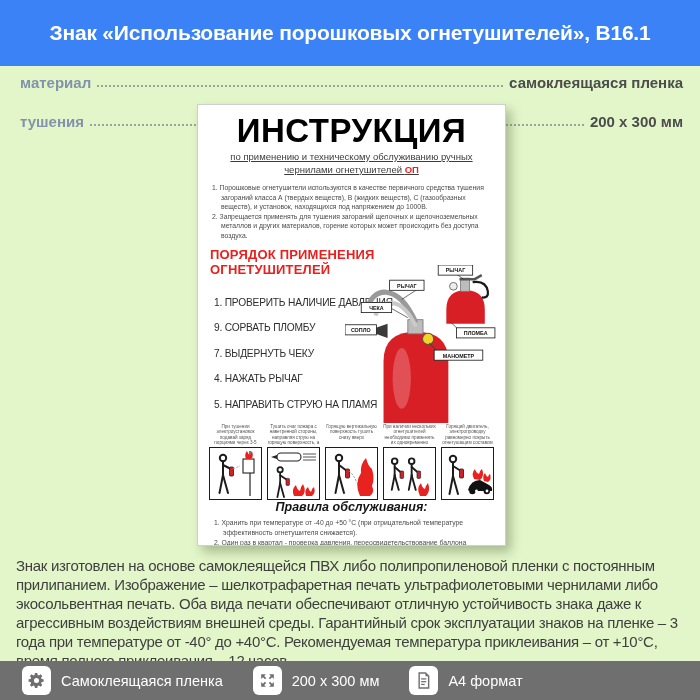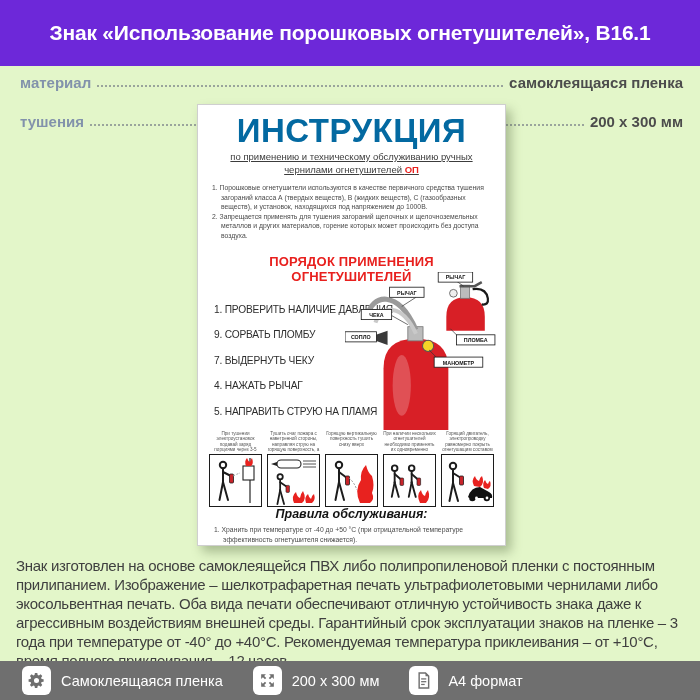--- a/index.html
+++ b/index.html
@@ -4,21 +4,21 @@
 <style>
   html,body{margin:0;padding:0;}
   body{
     width:700px;height:700px;position:relative;overflow:hidden;
     background:#e3f6c9;
     font-family:"Liberation Sans","DejaVu Sans",sans-serif;
   }
   
   .header{
     position:absolute;top:0;left:0;width:700px;height:66px;
-    background:#6d28d9;
+    background:#3b82f6;
     display:flex;align-items:center;justify-content:center;
   }
   .header-title{
     color:#ffffff;font-size:21px;font-weight:700;letter-spacing:-0.2px;
   }
   
   .specs{
     position:absolute;top:74px;left:20px;width:663px;height:26px;
     display:flex;gap:22px;flex-direction:column;
   }
@@ -27,31 +27,31 @@
   .spec-dots{flex:1;border-bottom:2px dotted #9aa49c;margin-bottom:4px;}
   .spec-value{color:#4c4c4c;font-weight:600;font-size:15px;white-space:nowrap;padding-left:6px;}
   
   .poster{
     position:absolute;left:197px;top:104px;width:309px;height:442px;
     background:#ffffff;border:1px solid #cfcfcf;box-sizing:border-box;
     box-shadow:5px 6px 10px rgba(80,100,60,.40);
     padding:8px 12px;overflow:hidden;
   }
   .p-title{
-    text-align:center;color:#0369a1;font-weight:800;
+    text-align:center;color:#000000;font-weight:800;
     font-size:33px;line-height:36px;letter-spacing:0.5px;
   }
   .p-sub{
     text-align:center;color:#3c3c3c;font-size:9.5px;line-height:12.5px;margin-top:2px;text-decoration:underline;
   }
   .p-sub .accent{color:#e8201e;font-weight:700;}
   .p-intro{margin:7px 2px 0 2px;color:#4a4a4a;font-size:6.8px;line-height:9.6px;}
   .p-intro div{padding-left:9px;text-indent:-9px;}
   .p-usage-heading{
-    margin-top:13px;text-align:center;color:#e8201e;font-weight:800;font-size:13px;letter-spacing:0.2px;
+    margin-top:6px;color:#e8201e;font-weight:800;font-size:13px;letter-spacing:0.2px;
   }
   .p-cols{display:flex;height:142px;margin-top:2px;}
   .p-steps{width:158px;color:#2d2d2d;font-size:10.2px;letter-spacing:-0.2px;padding-left:4px;}
   .p-steps div{margin-top:14.5px;white-space:nowrap;}
   .p-steps div:first-child{margin-top:18px;}
   .p-diagram{flex:1;position:relative;}
   .p-diagram svg{position:absolute;right:-4px;top:-14px;}
   .lbl-box{fill:#ffffff;stroke:#1a1a1a;stroke-width:0.8;}
   .lbl-text{font-size:5.3px;font-weight:700;fill:#111;}
   .callout{stroke:#333;stroke-width:0.7;}

